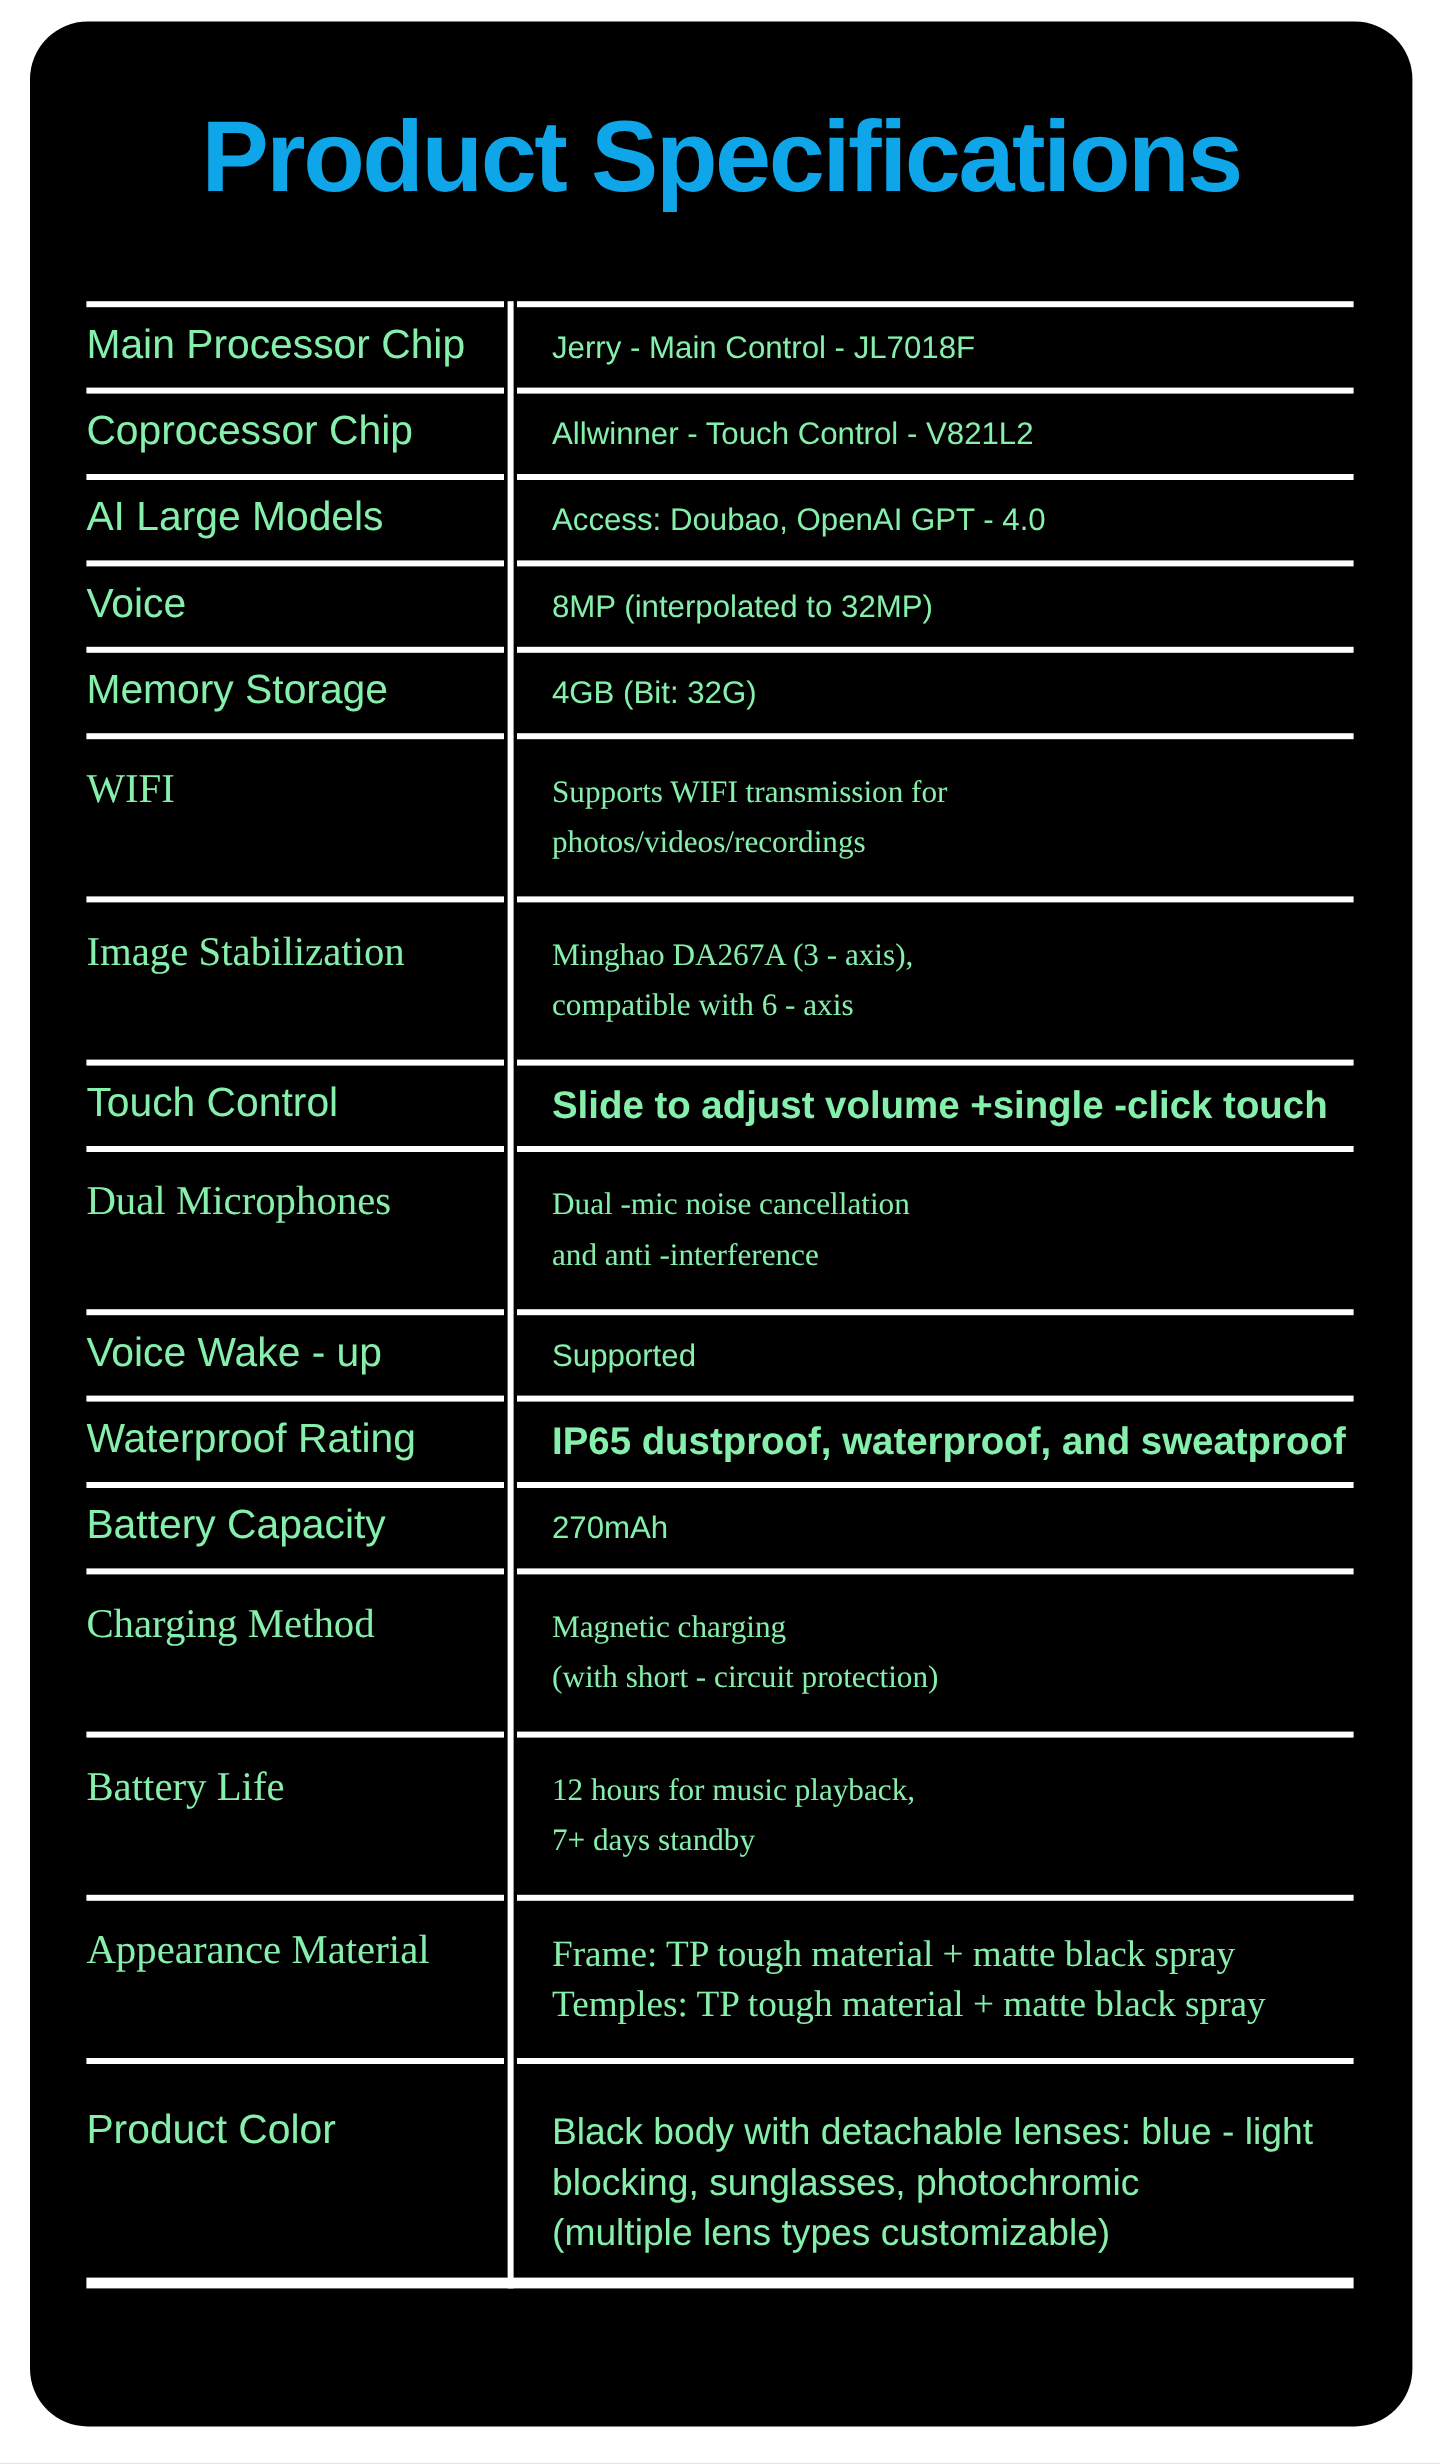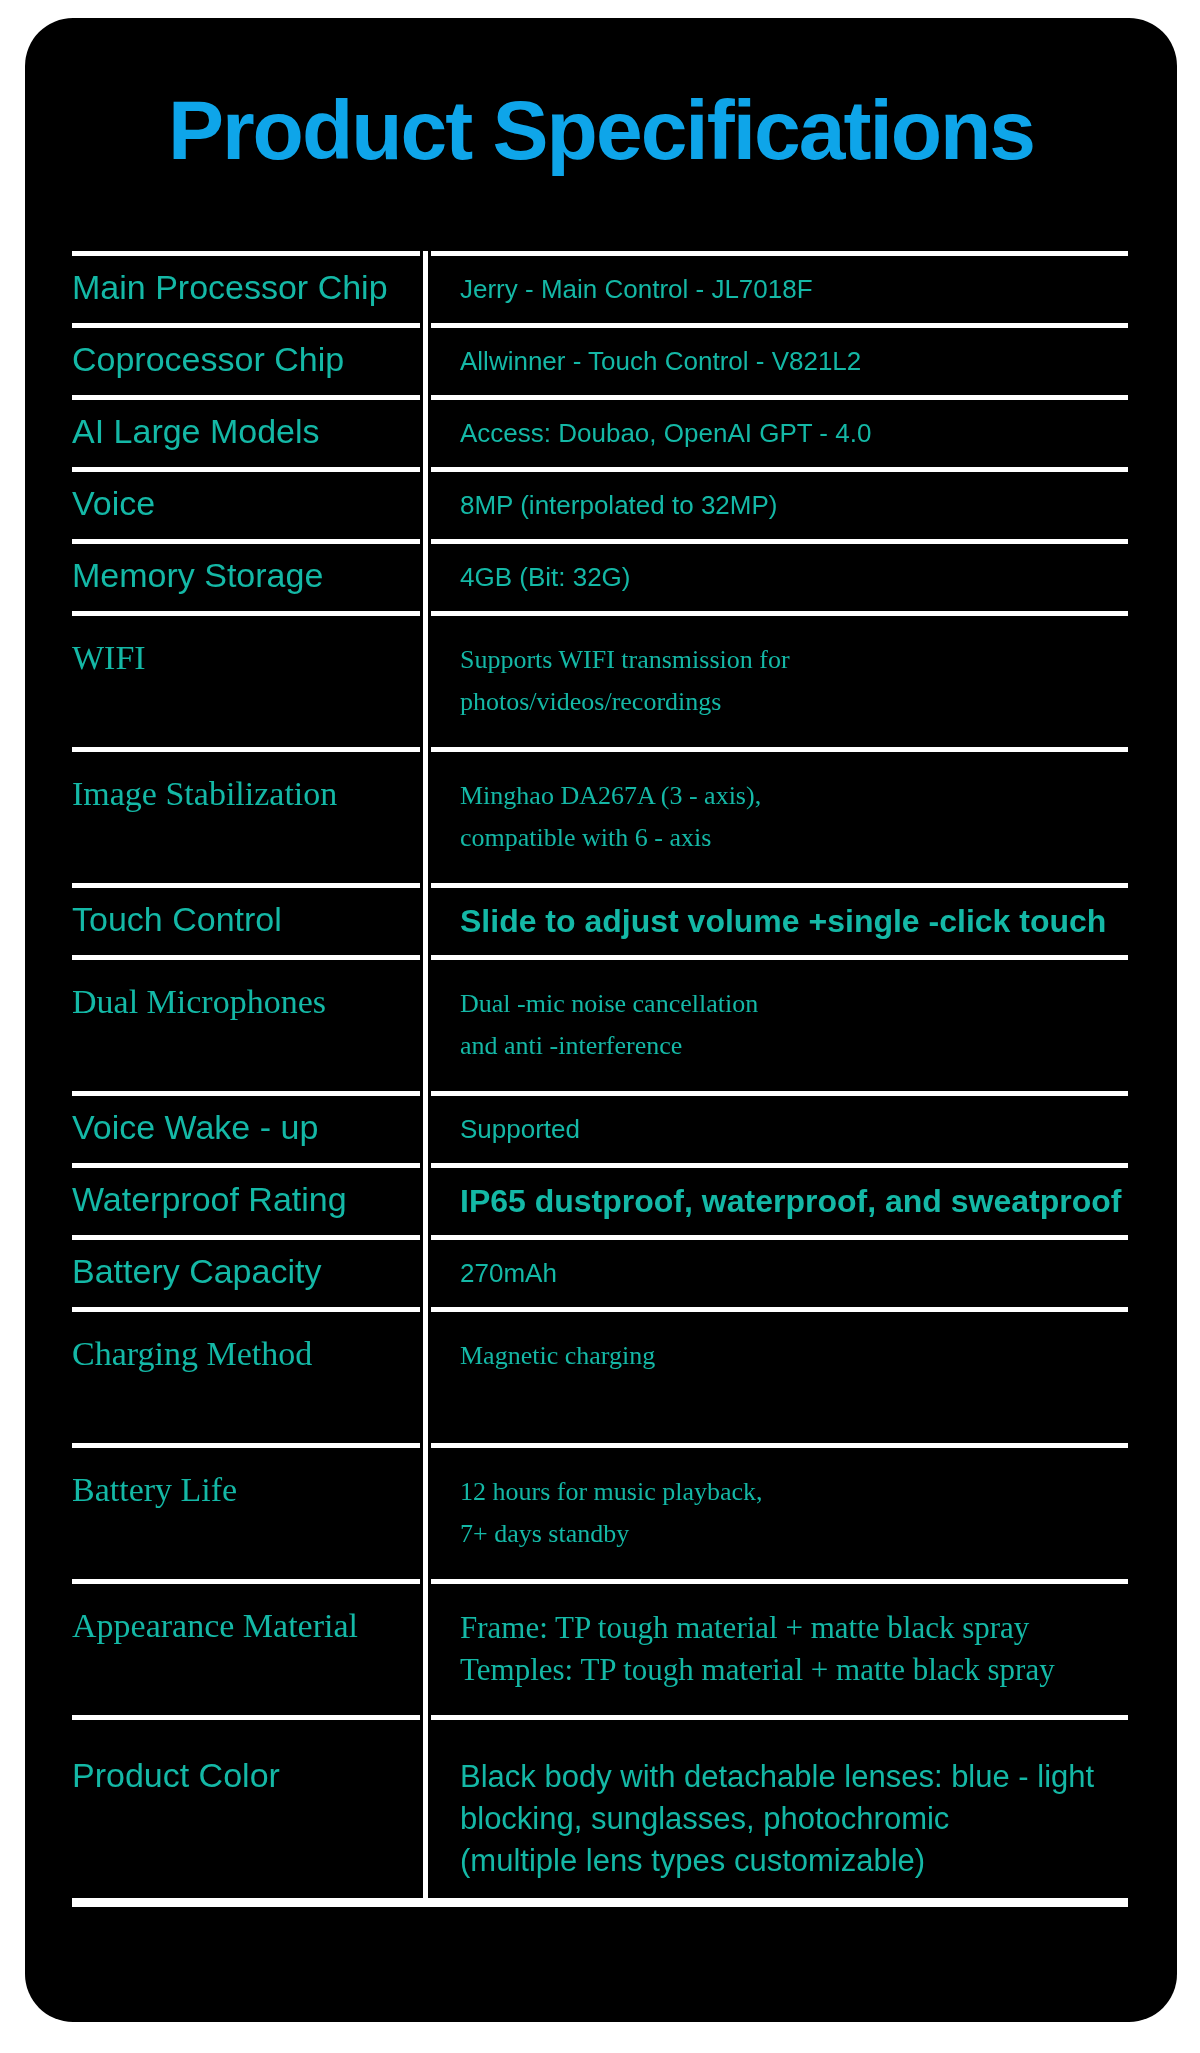--- a/index.html
+++ b/index.html
@@ -58,21 +58,21 @@
     background: #ffffff;
   }
   .col-divider {
     position: absolute;
     left: 351px;
     top: 0;
     width: 5px;
     height: 1656px;
     background: #ffffff;
   }
-  .row { display: flex; color: #14b8a6; }
+  .row { display: flex; color: #86efac; }
   .lines-1 { height: 67px; }
   .lines-2 { height: 131px; font-family: Liberation Serif, serif; }
   .lines-3 { height: 178px; }
   .lines-1 .cell { padding-top: 12px; }
   .lines-2 .cell { padding-top: 23px; }
   .lines-3 .cell { padding-top: 36px; }
   .cell.label {
     width: 351px;
     font-size: 34px;
     box-sizing: border-box;
@@ -199,20 +199,21 @@
         <div class="cell value">
           <div class="vline">270mAh</div>
         </div>
       </div>
       <div class="hr"></div>
 
       <div class="row lines-2">
         <div class="cell label">Charging Method</div>
         <div class="cell value">
           <div class="vline">Magnetic charging</div>
+          <div class="vline">(with short - circuit protection)</div>
         </div>
       </div>
       <div class="hr"></div>
 
       <div class="row lines-2">
         <div class="cell label">Battery Life</div>
         <div class="cell value">
           <div class="vline">12 hours for music playback,</div>
           <div class="vline">7+ days standby</div>
         </div>

